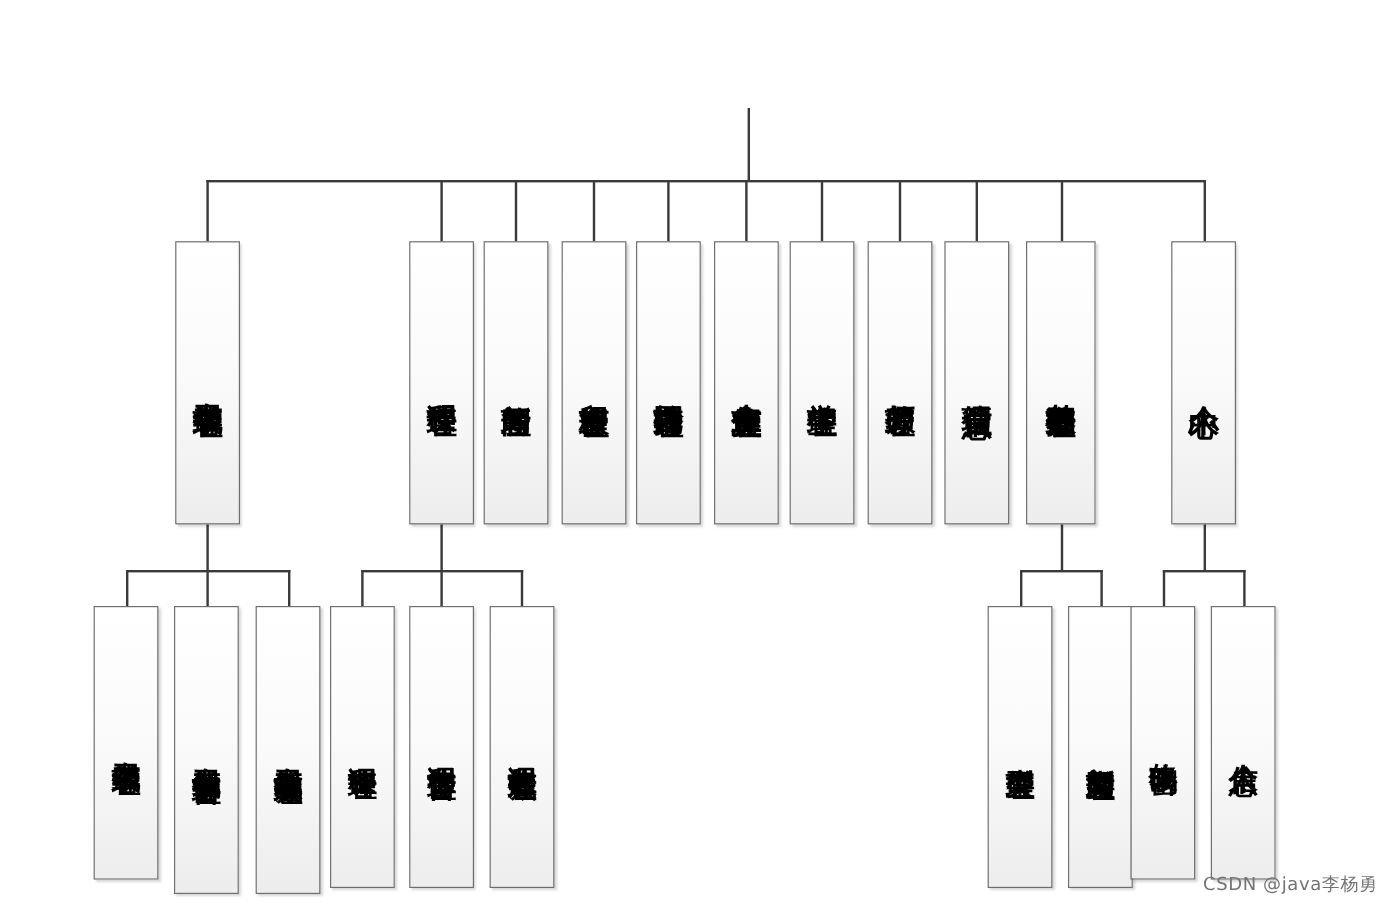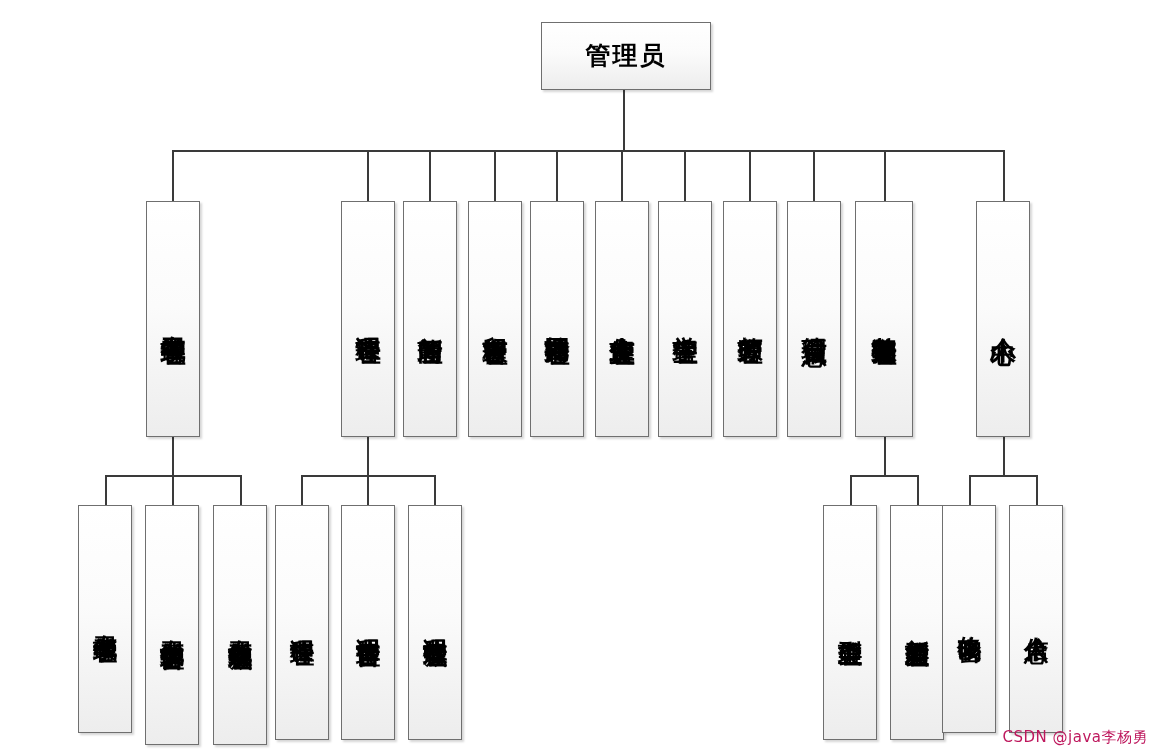--- a/index.html
+++ b/index.html
@@ -48,21 +48,21 @@
   }
   .node.vert .label{font-size:25px;}
   .node.small .label{font-size:24px;}
 
   
   #watermark{
     position:absolute;
     right:10px;bottom:6px;
     font-family:"DejaVu Sans","Liberation Sans",sans-serif;
     font-size:15px;
-    color:#be185d;
+    color:#737373;
     letter-spacing:.5px;
     user-select:none;
   }
 </style>
 </head>
 <body>
 
 <div id="canvas">
 
   <div class="vline" style="left:623px;top:90px;height:61px;"></div>
@@ -96,23 +96,20 @@
   <div class="vline" style="left:884px;top:437px;height:39px;"></div>
   <div class="hline" style="left:850px;top:475px;width:69px;"></div>
   <div class="vline" style="left:850px;top:475px;height:30px;"></div>
   <div class="vline" style="left:917px;top:475px;height:30px;"></div>
 
   <div class="vline" style="left:1003px;top:437px;height:39px;"></div>
   <div class="hline" style="left:969px;top:475px;width:69px;"></div>
   <div class="vline" style="left:969px;top:475px;height:30px;"></div>
   <div class="vline" style="left:1036px;top:475px;height:30px;"></div>
 
-  <div class="node horiz" style="left:541px;top:22px;width:170px;height:68px;">
-    <span class="label">管理员</span>
-  </div>
 
   <div class="node vert" style="left:146px;top:201px;width:54px;height:236px;">
     <span class="label">在线学习管理</span>
   </div>
 
   <div class="node vert" style="left:341px;top:201px;width:54px;height:236px;">
     <span class="label">课程管理</span>
   </div>
 
   <div class="node vert" style="left:403px;top:201px;width:54px;height:236px;">

